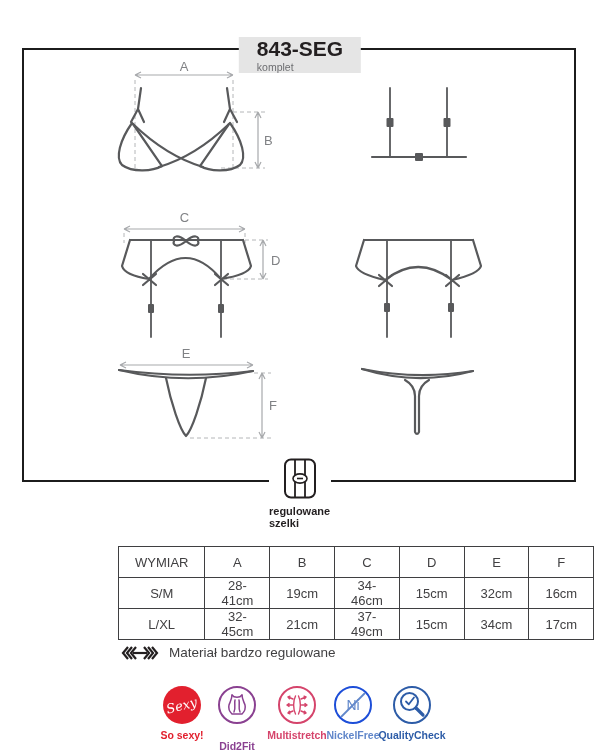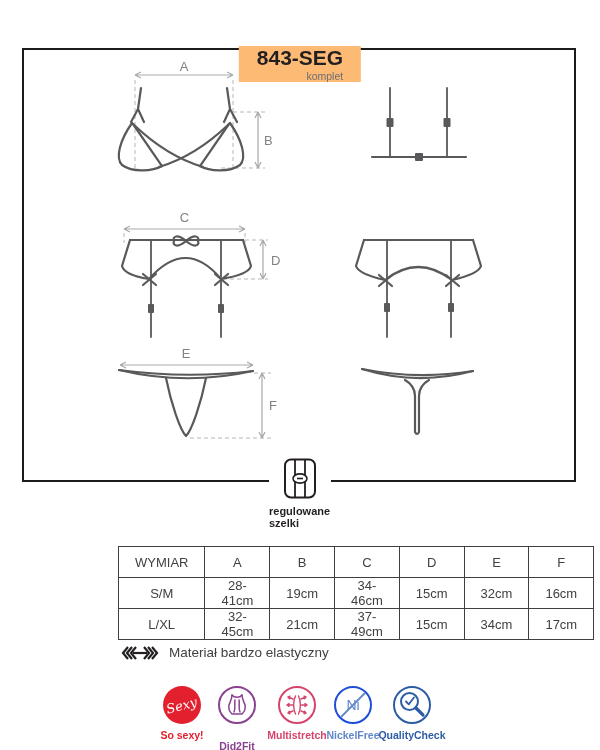--- a/index.html
+++ b/index.html
@@ -7,22 +7,22 @@
   .page {
     position:relative; width:600px; height:750px; background:#ffffff;
     font-family:"Liberation Sans", sans-serif; overflow:hidden;
   }
   
   .frame {
     position:absolute; left:22px; top:48px; width:554px; height:434px;
     border:2px solid #1c1c1c; z-index:1;
   }
   .title-block {
-    position:absolute; top:46px; left:50%; transform:translateX(-50%);
-    background:#fdba74; padding:0 18px; text-align:right; z-index:2; white-space:nowrap;
+    position:absolute; top:37px; left:50%; transform:translateX(-50%);
+    background:#e5e5e5; padding:0 18px; text-align:left; z-index:2; white-space:nowrap;
   }
   .title-block .title { display:block; font-size:21px; font-weight:bold; color:#231f20; line-height:24px; }
   .title-block .subtitle { display:block; font-size:10.5px; color:#6d6e71; line-height:12px; }
   .feature-block {
     position:absolute; top:458px; left:50%; transform:translateX(-50%);
     text-align:left; z-index:2;
   }
   .feature-block .icon-wrap { display:inline-block; background:#fff; padding:0 13px; line-height:0; }
   .feature-block .cap { font-size:11px; font-weight:bold; color:#231f20; line-height:11.5px; }
   
@@ -207,21 +207,21 @@
     </table>
 
   <div class="elastic">
     <svg width="40" height="14" viewBox="0 0 40 14">
       <g fill="none" stroke="#231f20" stroke-width="2.2">
         <path d="M8,1 L3,7 L8,13 M12,1 L7,7 L12,13 M16,1 L11,7 L16,13"></path>
         <path d="M13,7 H27"></path>
         <path d="M24,1 L29,7 L24,13 M28,1 L33,7 L28,13 M32,1 L37,7 L32,13"></path>
       </g>
     </svg>
-    <span class="txt">Materiał bardzo elastyczny</span>
+    <span class="txt">Materiał bardzo regulowane</span>
   </div>
 
   <div class="badge b-sexy" style="left:144px">
     <div class="circle">
       <span>Sexy</span>
     </div>
     <span class="label">So sexy!</span>
   </div>
 
   <div class="badge b-did2fit" style="left:199px">

